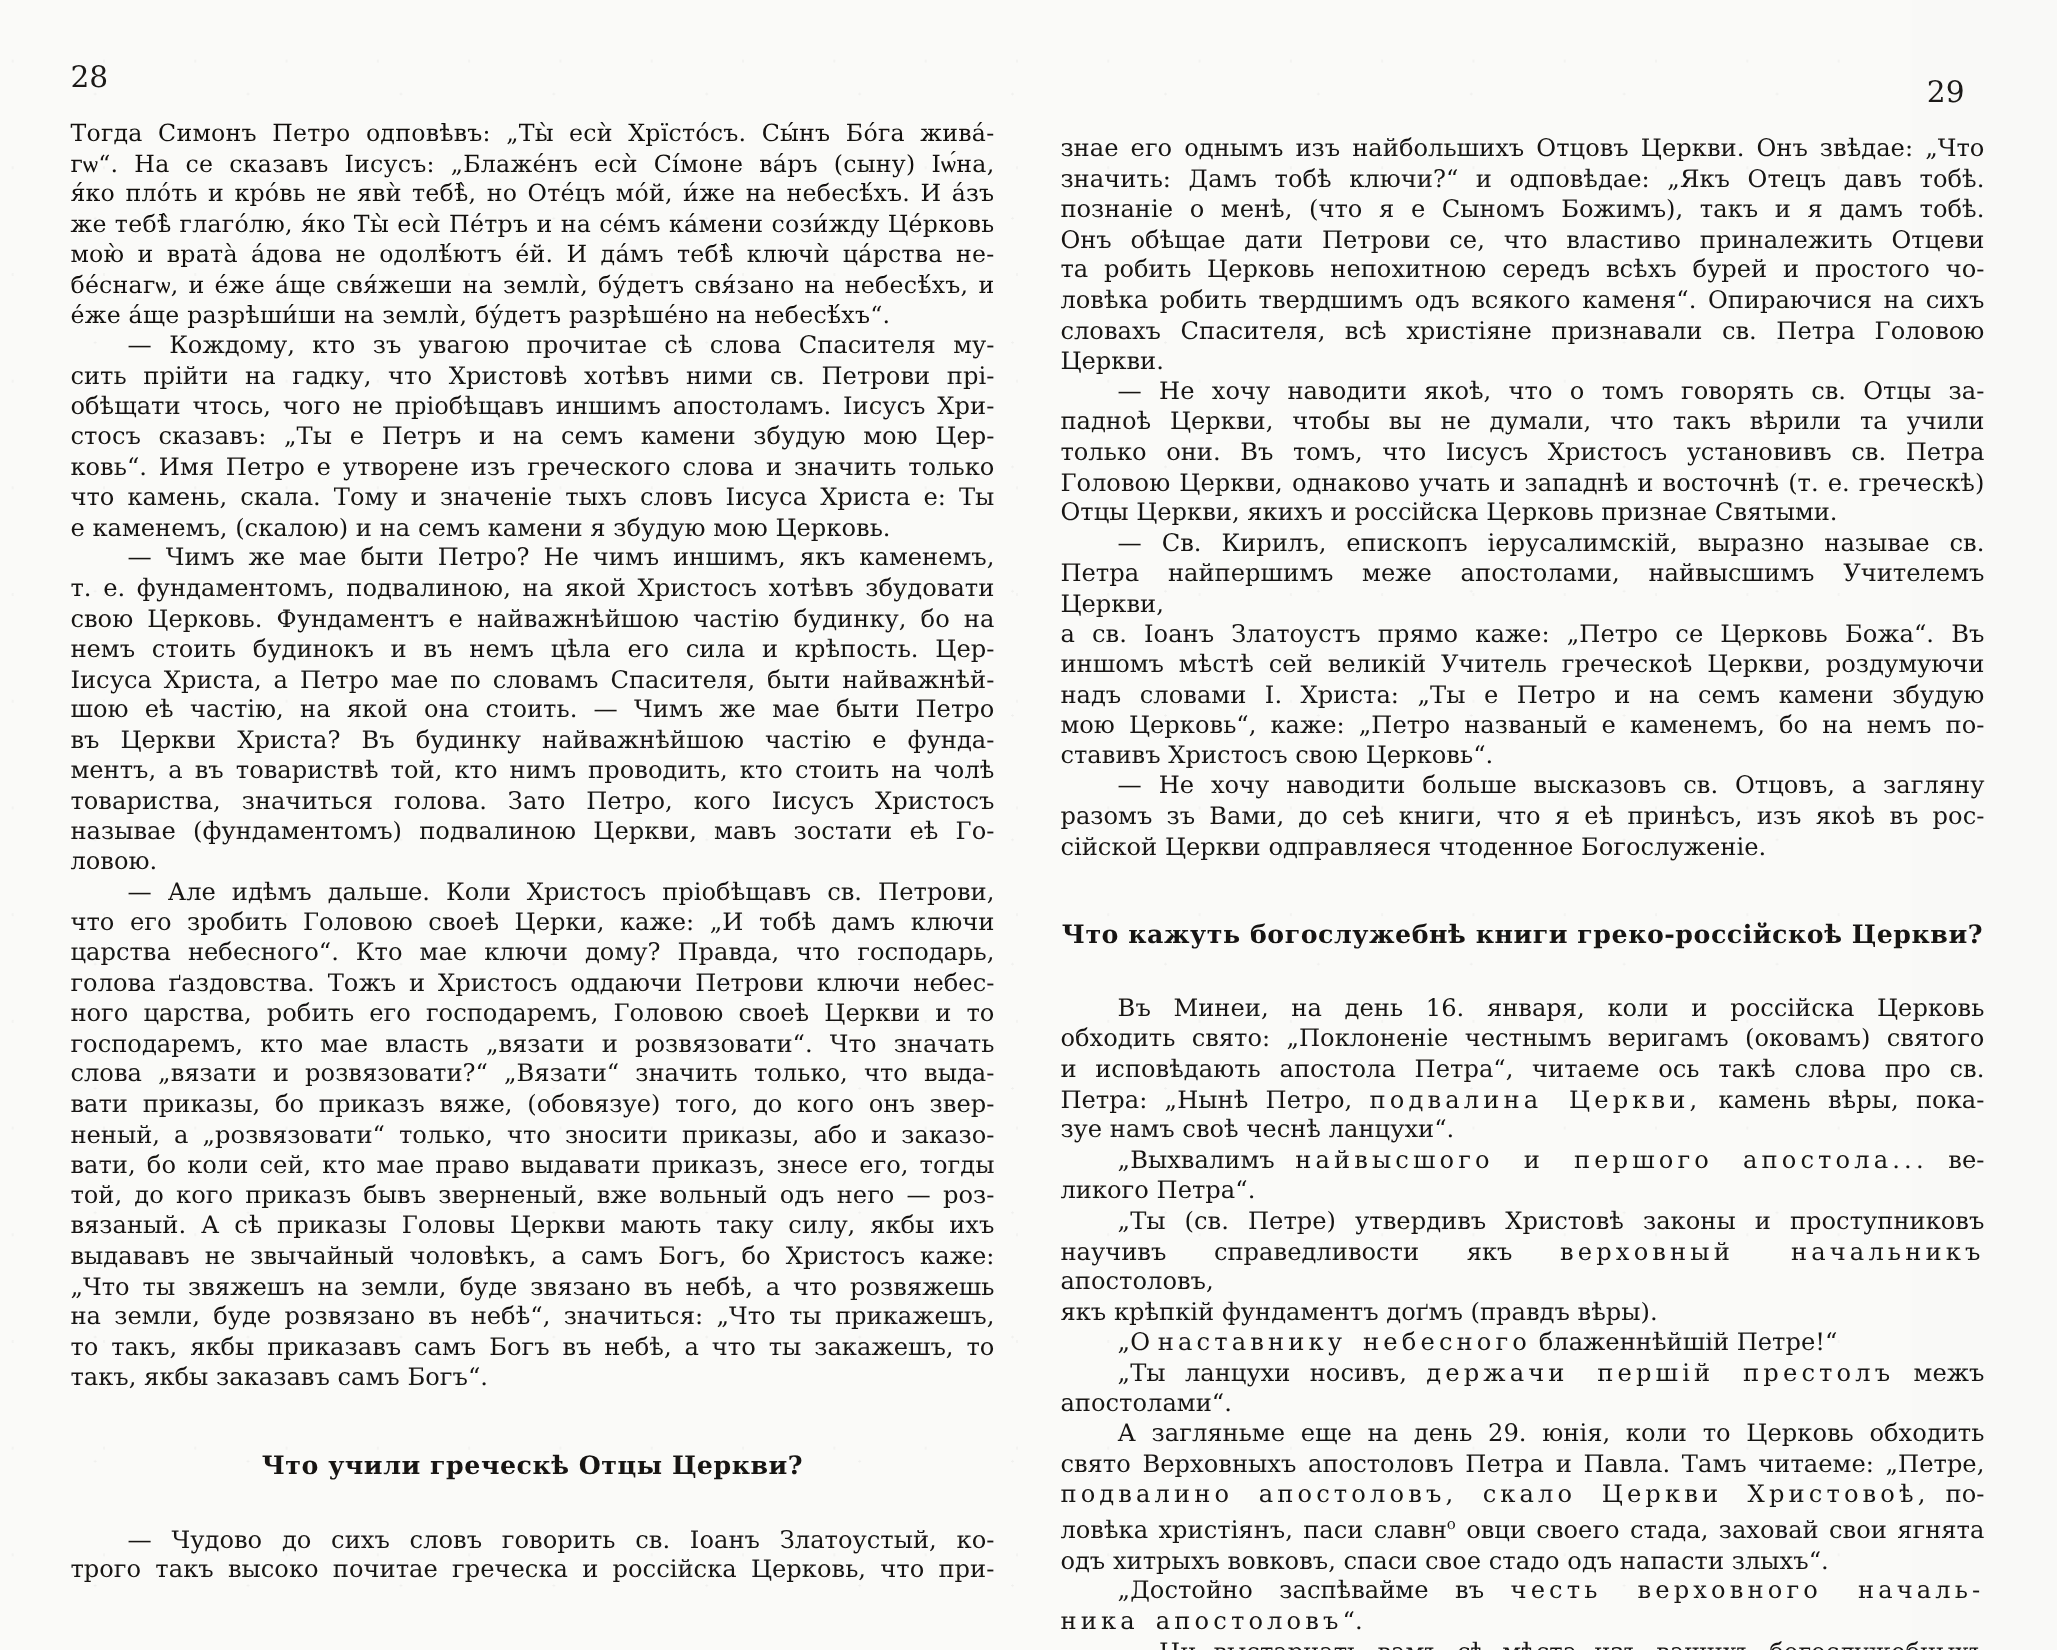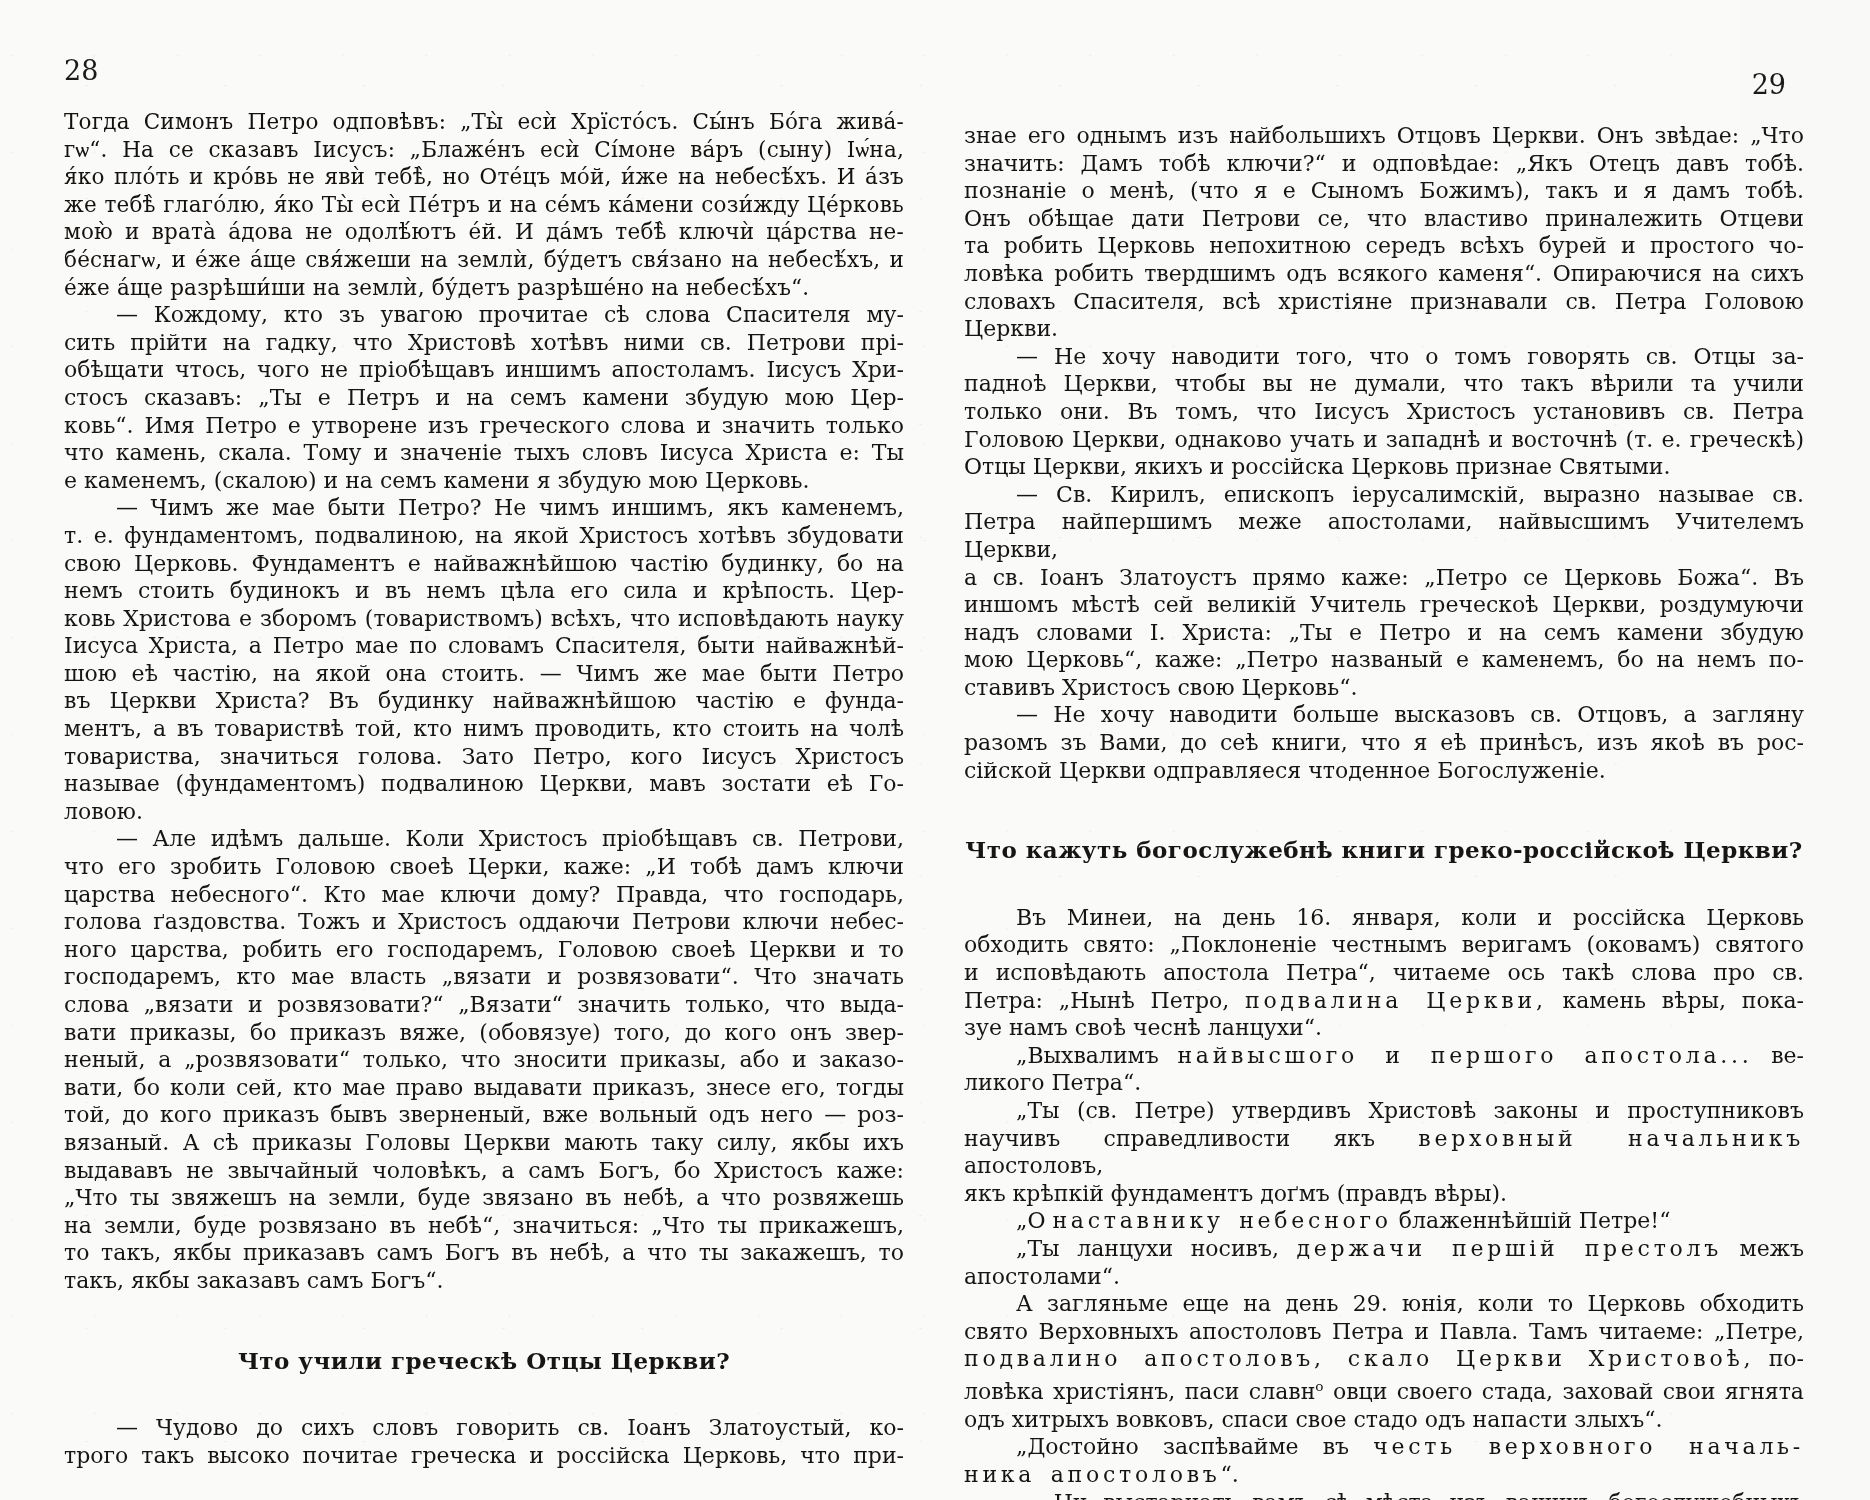--- a/index.html
+++ b/index.html
@@ -86,21 +86,20 @@
           <div class="line">стосъ сказавъ: „Ты е Петръ и на семъ камени збудую мою Цер-</div>
           <div class="line">ковь“. Имя Петро е утворене изъ греческого слова и значить только</div>
           <div class="line">что камень, скала. Тому и значеніе тыхъ словъ Іисуса Христа е: Ты</div>
           <div class="line last">е каменемъ, (скалою) и на семъ камени я збудую мою Церковь.</div>
         </div>
         <div class="block para">
           <div class="line first-indent">— Чимъ же мае быти Петро? Не чимъ иншимъ, якъ каменемъ,</div>
           <div class="line">т. е. фундаментомъ, подвалиною, на якой Христосъ хотѣвъ збудовати</div>
           <div class="line">свою Церковь. Фундаментъ е найважнѣйшою частію будинку, бо на</div>
           <div class="line">немъ стоить будинокъ и въ немъ цѣла его сила и крѣпость. Цер-</div>
-          <div class="line">ковь Христова е зборомъ (товариствомъ) всѣхъ, что исповѣдають науку</div>
           <div class="line">Іисуса Христа, а Петро мае по словамъ Спасителя, быти найважнѣй-</div>
           <div class="line">шою еѣ частію, на якой она стоить. — Чимъ же мае быти Петро</div>
           <div class="line">въ Церкви Христа? Въ будинку найважнѣйшою частію е фунда-</div>
           <div class="line">ментъ, а въ товариствѣ той, кто нимъ проводить, кто стоить на чолѣ</div>
           <div class="line">товариства, значиться голова. Зато Петро, кого Іисусъ Христосъ</div>
           <div class="line">называе (фундаментомъ) подвалиною Церкви, мавъ зостати еѣ Го-</div>
           <div class="line last">ловою.</div>
         </div>
         <div class="block para">
           <div class="line first-indent">— Але идѣмъ дальше. Коли Христосъ пріобѣщавъ св. Петрови,</div>
@@ -136,21 +135,21 @@
           <div class="line">знае его однымъ изъ найбольшихъ Отцовъ Церкви. Онъ звѣдае: „Что</div>
           <div class="line">значить: Дамъ тобѣ ключи?“ и одповѣдае: „Якъ Отецъ давъ тобѣ.</div>
           <div class="line">познаніе о менѣ, (что я е Сыномъ Божимъ), такъ и я дамъ тобѣ.</div>
           <div class="line">Онъ обѣщае дати Петрови се, что властиво приналежить Отцеви</div>
           <div class="line">та робить Церковь непохитною середъ всѣхъ бурей и простого чо-</div>
           <div class="line">ловѣка робить твердшимъ одъ всякого каменя“. Опираючися на сихъ</div>
           <div class="line">словахъ Спасителя, всѣ христіяне признавали св. Петра Головою</div>
           <div class="line last">Церкви.</div>
         </div>
         <div class="block para">
-          <div class="line first-indent">— Не хочу наводити того, что о томъ говорять св. Отцы за-</div>
+          <div class="line first-indent">— Не хочу наводити якоѣ, что о томъ говорять св. Отцы за-</div>
           <div class="line">падноѣ Церкви, чтобы вы не думали, что такъ вѣрили та учили</div>
           <div class="line">только они. Въ томъ, что Іисусъ Христосъ установивъ св. Петра</div>
           <div class="line">Головою Церкви, однаково учать и западнѣ и восточнѣ (т. е. греческѣ)</div>
           <div class="line last">Отцы Церкви, якихъ и россійска Церковь признае Святыми.</div>
         </div>
         <div class="block para">
           <div class="line first-indent">— Св. Кирилъ, епископъ іерусалимскій, выразно называе св.</div>
           <div class="line">Петра найпершимъ меже апостолами, найвысшимъ Учителемъ Церкви,</div>
           <div class="line">а св. Іоанъ Златоустъ прямо каже: „Петро се Церковь Божа“. Въ</div>
           <div class="line">иншомъ мѣстѣ сей великій Учитель греческоѣ Церкви, роздумуючи</div>

